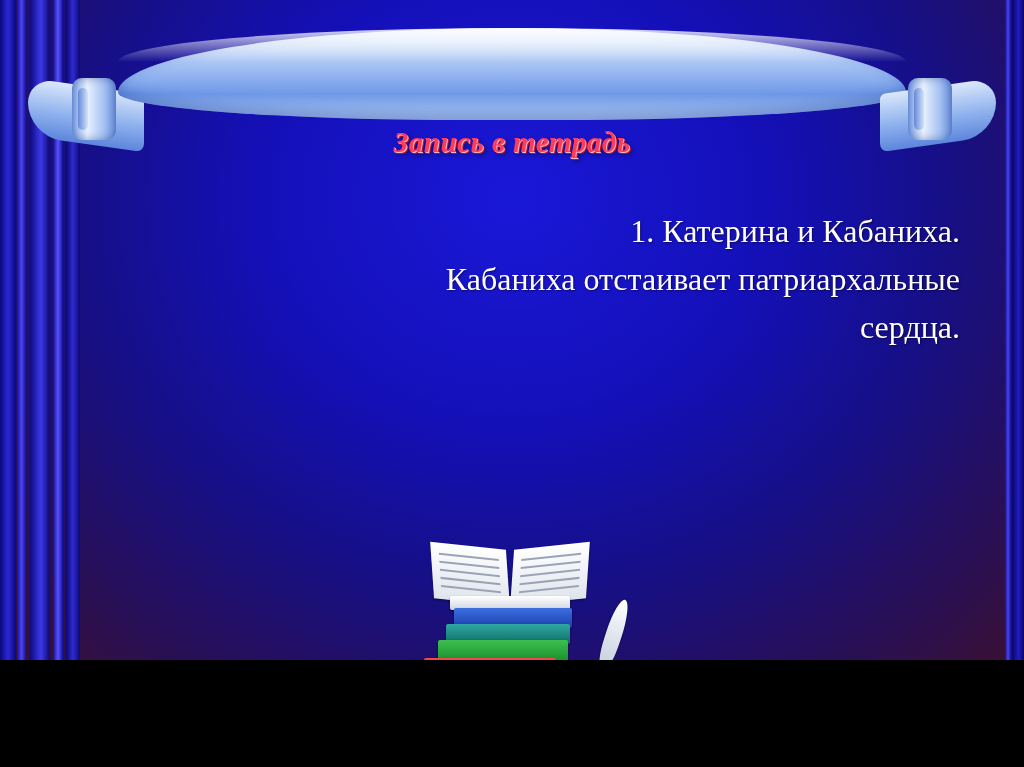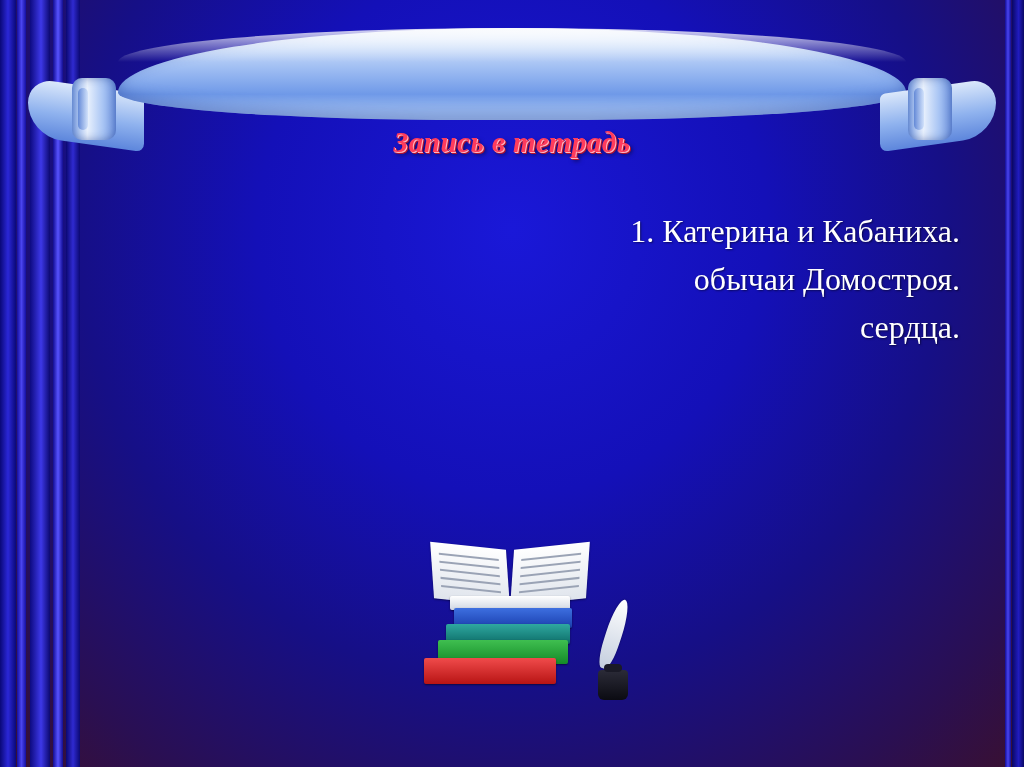--- a/index.html
+++ b/index.html
@@ -3,21 +3,21 @@
 <meta charset="utf-8">
 <style>
   html, body {
     margin: 0;
     padding: 0;
     background: #000;
   }
   .slide {
     position: relative;
     width: 1024px;
-    height: 767px;
+    height: 660px;
     overflow: hidden;
     background: radial-gradient(ellipse at 50% 30%, #1a18d8 0%, #1410b8 35%, #160f86 60%, #2a0f52 85%, #3a1030 100%);
     font-family: "Liberation Serif", serif;
   }
 
   
   .drape {
     position: absolute;
     top: 0;
     bottom: 0;
@@ -231,21 +231,21 @@
     <div class="ribbon-tail right">
       <div class="tail-fold"></div>
       <div class="tail-roll"></div>
     </div>
   </div>
 
   <div class="title">Запись в тетрадь</div>
 
   <div class="body-text">
     <p class="ind-0">1. Катерина и Кабаниха.</p>
-    <p class="ind-2">обычаи Домостроя.</p>
+    <p class="ind-1">Кабаниха отстаивает патриархальные</p>
     <p class="ind-2">сердца.</p>
   </div>
 
   <div class="illus">
     <div class="open-book">
       <div class="page left">
         <div class="ln" style="top:10px"></div>
         <div class="ln" style="top:18px"></div>
         <div class="ln" style="top:26px"></div>
         <div class="ln" style="top:34px"></div>

